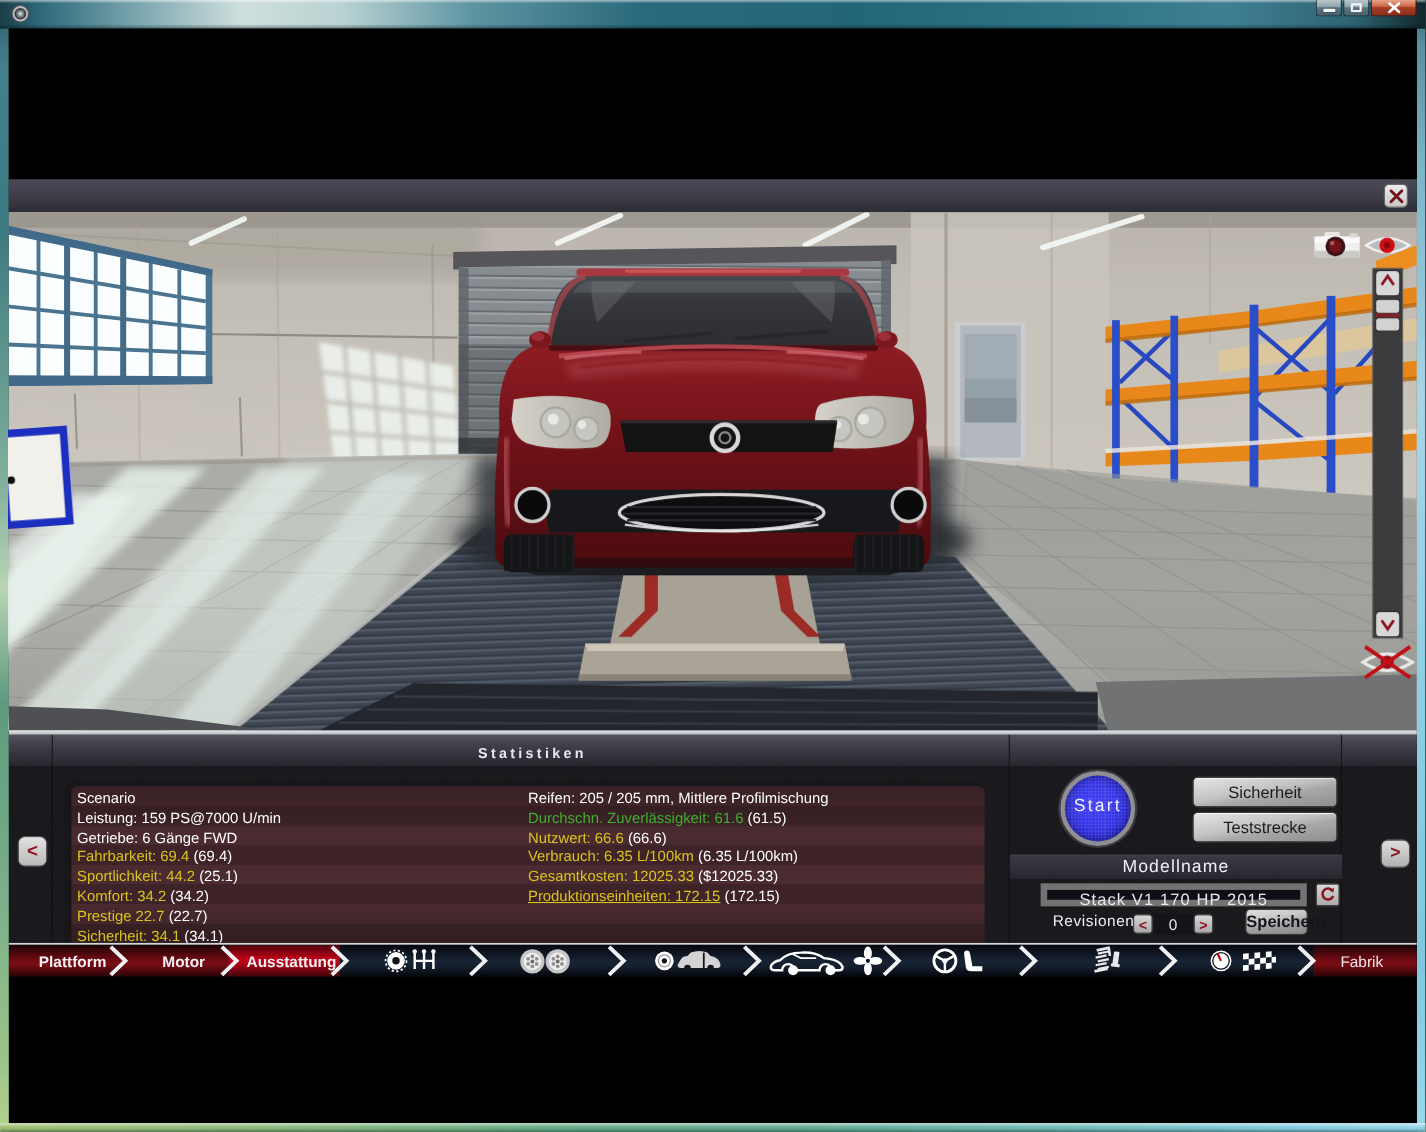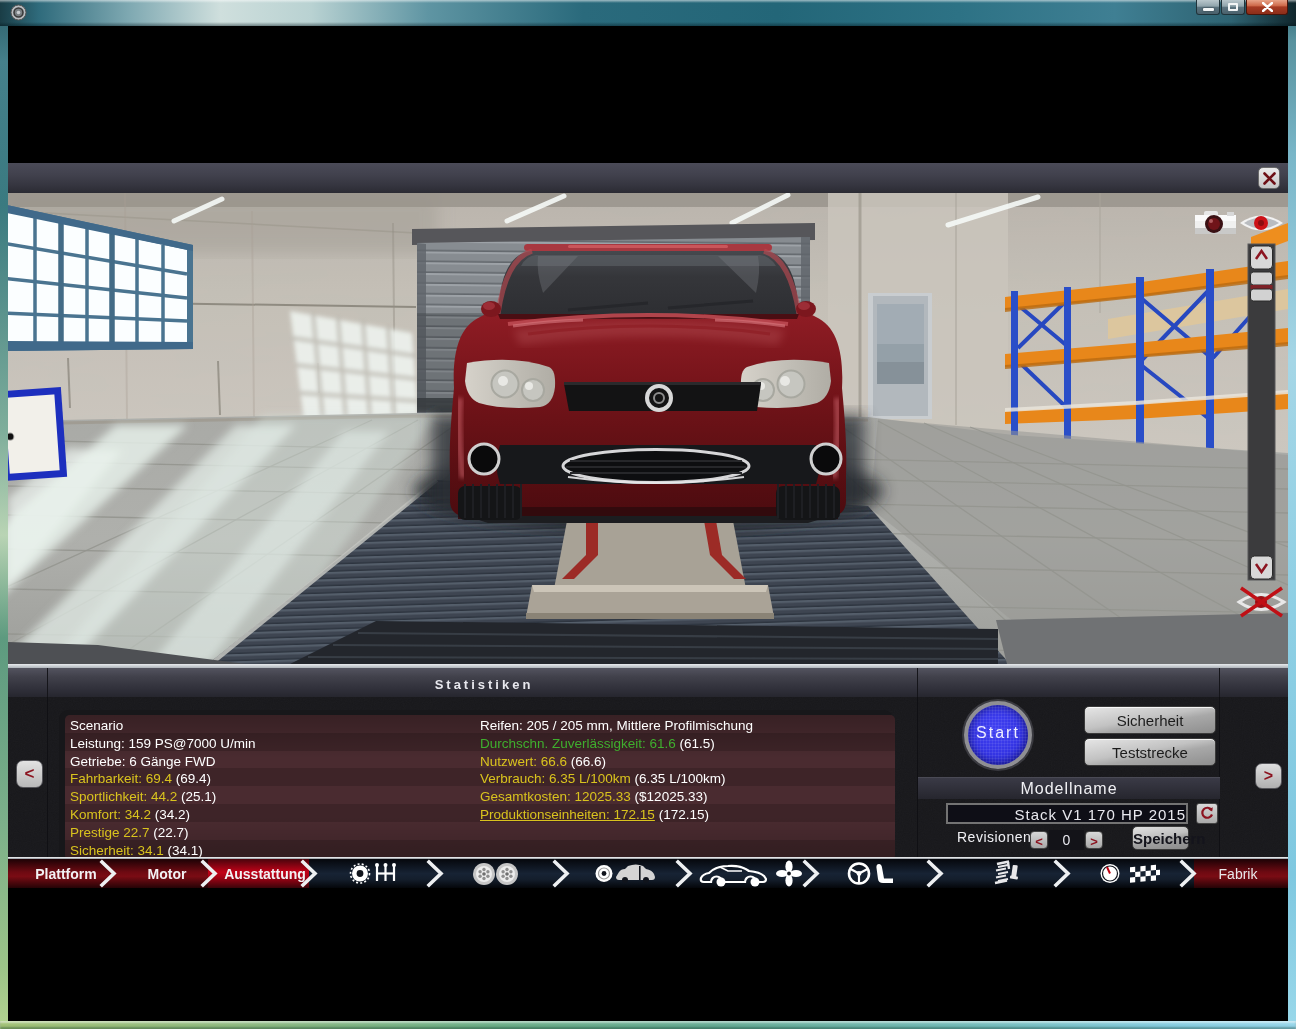--- a/index.html
+++ b/index.html
@@ -494,21 +494,21 @@
         <span style="font-size:15px;color:#1c1c1c;line-height:27px;">Sicherheit</span>
       </div>
       <div class="abs" style="left:174px;top:41px;width:132px;height:28px;border-radius:5px;background:linear-gradient(170deg,#e6e6e6 0%,#c2c2c2 45%,#a8a8a8 60%,#8e8e8e 100%);border:1px solid #3a3a3a;box-shadow:inset 0 1px 0 rgba(255,255,255,.8);text-align:center;">
         <span style="font-size:15px;color:#1c1c1c;line-height:27px;">Teststrecke</span>
       </div>
 
       <div class="abs" style="left:8px;top:80px;width:302px;height:22px;background:linear-gradient(180deg,#3a3a46,#26262e);border-top:1px solid #4a4a55;text-align:center;">
         <span style="color:#f0f0f4;font-size:16px;letter-spacing:1px;line-height:21px;">Modellname</span>
       </div>
 
-      <div class="abs" style="left:36px;top:106px;width:242px;height:21px;background:#0e0e16;border:2px solid #737373;text-align:right;">
+      <div class="abs" style="left:36px;top:106px;width:242px;height:21px;background:#0e0e16;border:6px solid #737373;text-align:center;">
         <span style="color:#e8e8ee;font-size:15px;letter-spacing:1px;line-height:19px;">Stack V1 170 HP 2015</span>
       </div>
       <div class="abs" style="left:286px;top:106px;width:22px;height:21px;background:linear-gradient(180deg,#d8d8d8,#aaaaaa);border:1px solid #444;border-radius:3px;">
         <svg width="18" height="17" viewBox="0 0 18 17" style="margin:1px 0 0 1px;">
             <path d="M13.5 5 A5 5 0 1 0 14 9.5" fill="none" stroke="#8c1420" stroke-width="2.2"></path>
             <path d="M14.8 2.2 L14.2 6.4 L10.4 4.4 Z" fill="#8c1420"></path>
           </svg>
       </div>
 
       <div class="abs" style="left:47px;top:132px;color:#f0f0f4;font-size:14px;letter-spacing:0.5px;">Revisionen</div>

